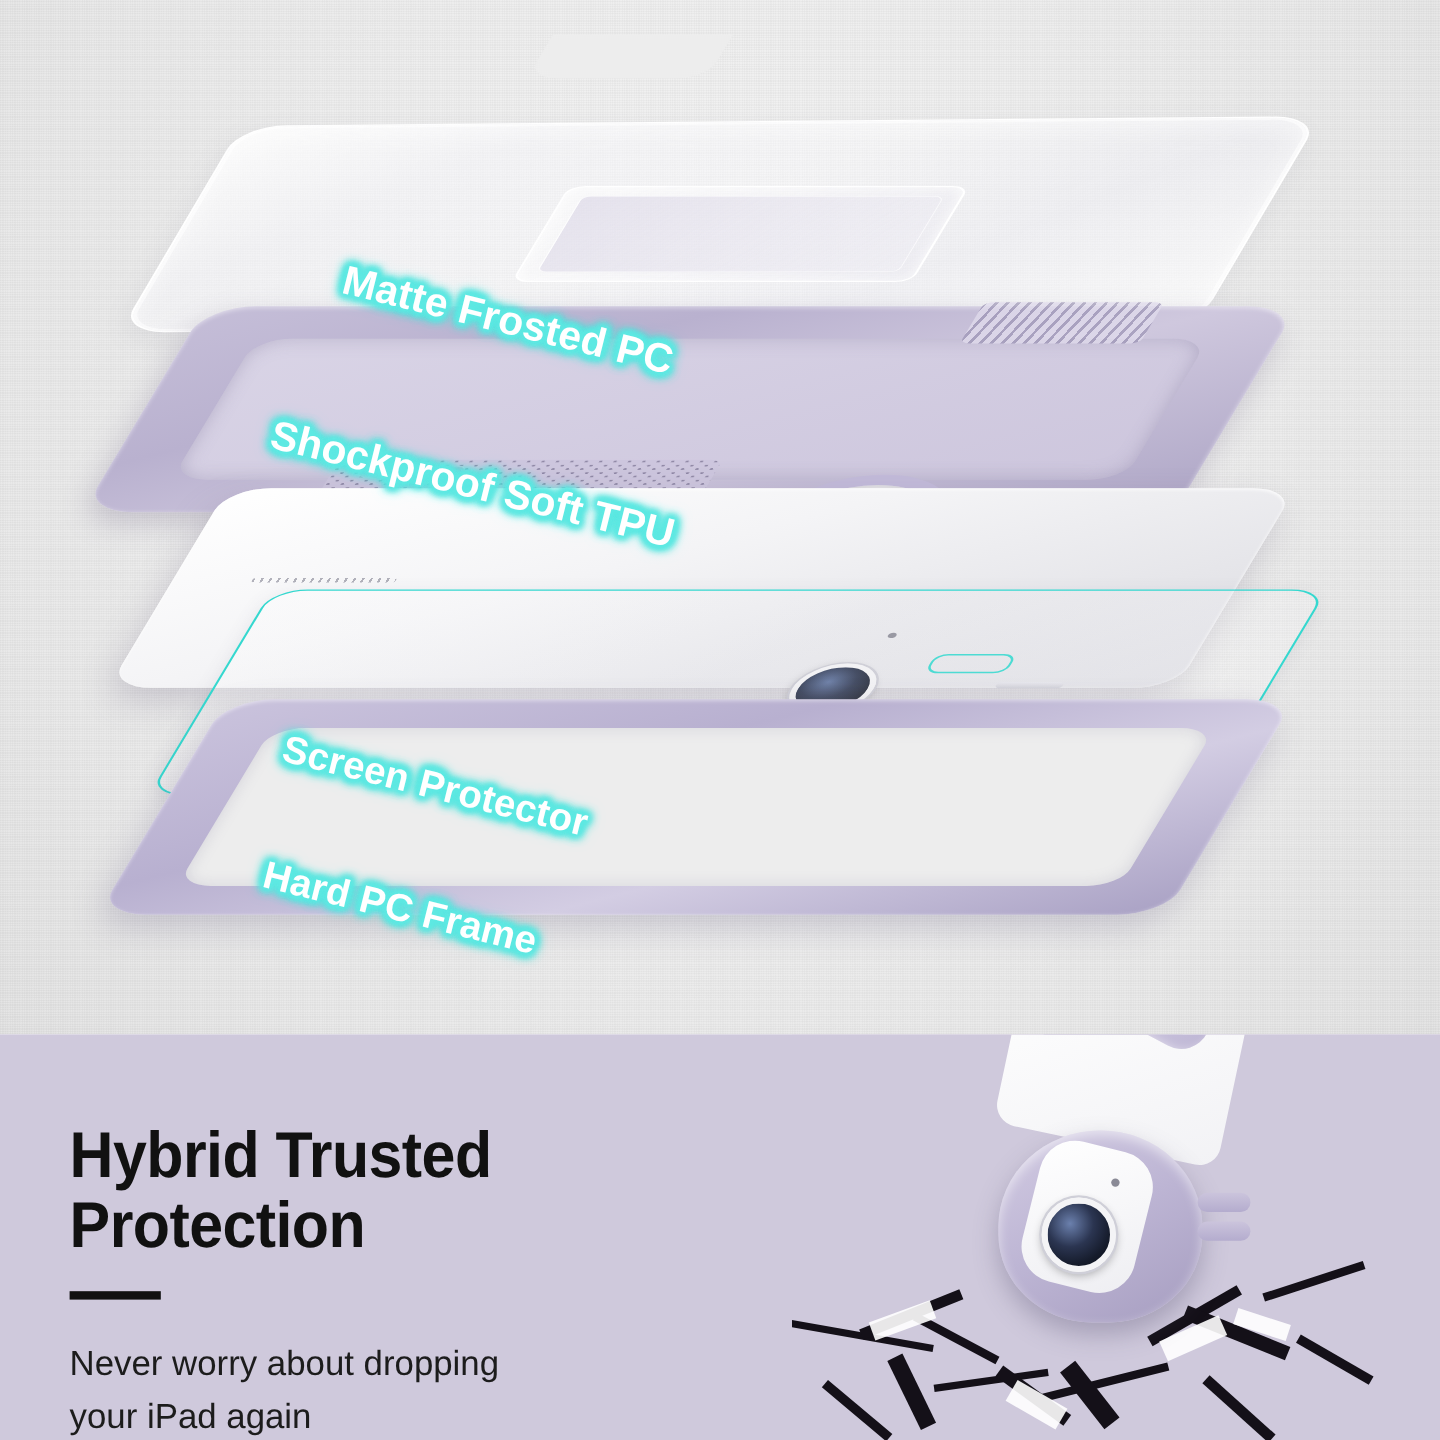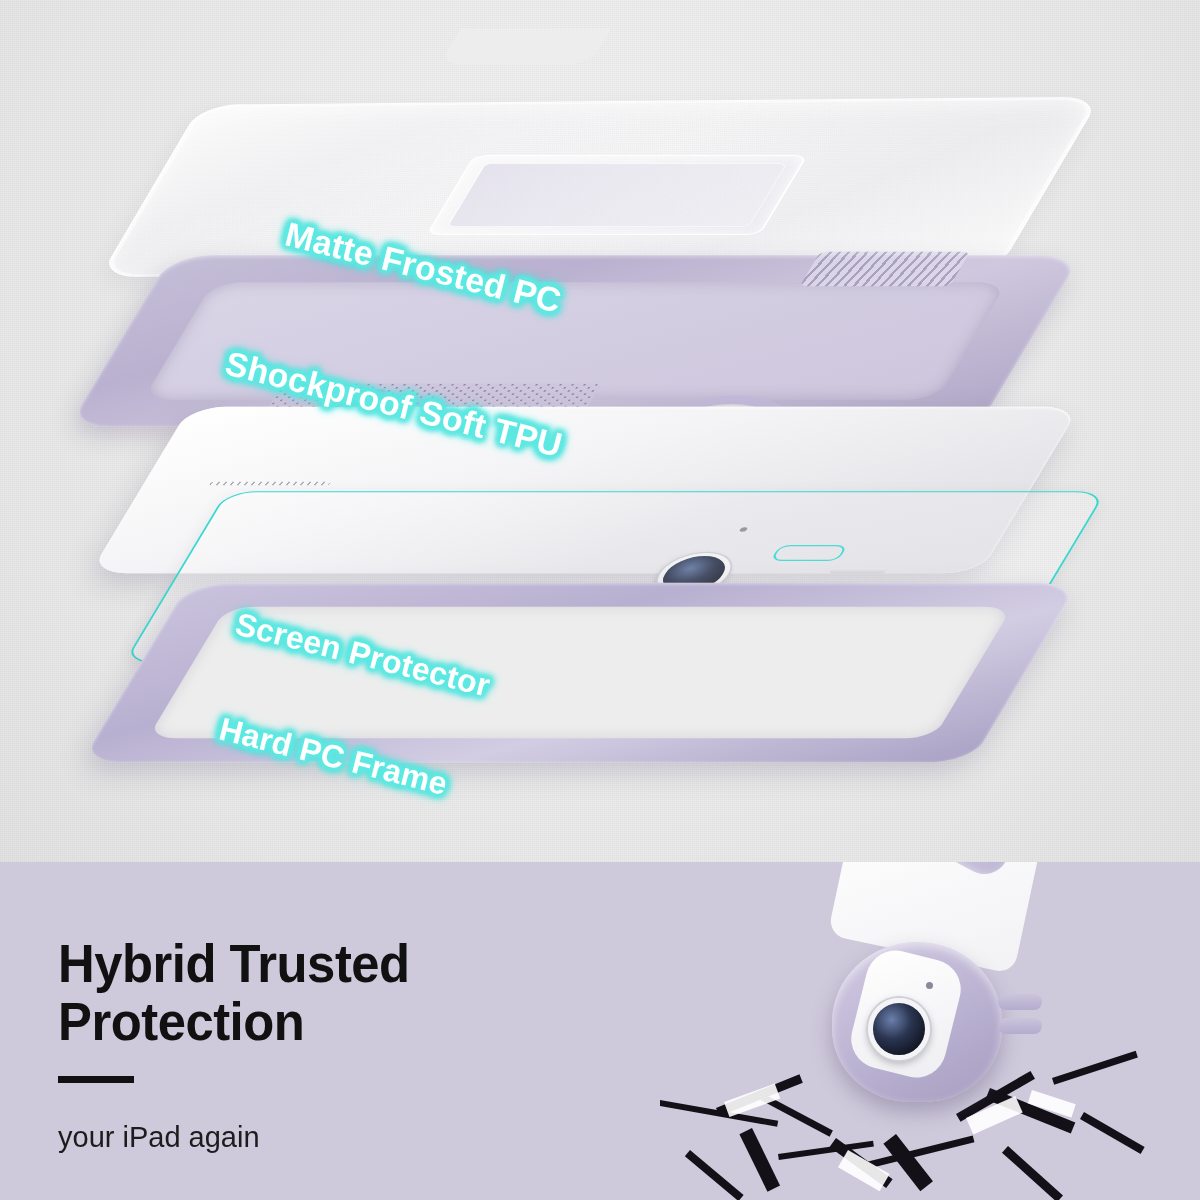--- a/index.html
+++ b/index.html
@@ -370,20 +370,21 @@
     <div class="callout" id="lbl-sp">Screen Protector</div>
     <div class="callout" id="lbl-hpc">Hard PC Frame</div>
   </div>
 
   <div id="bottom">
 
     <div id="copy">
       <h1 id="headline">Hybrid Trusted Protection</h1>
       <div id="rule"></div>
       <div id="sub">
+        <div>Never worry about dropping</div>
         <div>your iPad again</div>
       </div>
     </div>
 
     <div id="scene">
       <div class="floor"></div>
 
       <div class="crack" style="left:0px;  top:238px; width:120px;height:6px; transform:rotate(10deg);"></div>
       <div class="crack" style="left:56px; top:246px; width:90px; height:9px; transform:rotate(-22deg);"></div>
       <div class="crack" style="left:104px;top:232px; width:78px; height:7px; transform:rotate(28deg);"></div>

